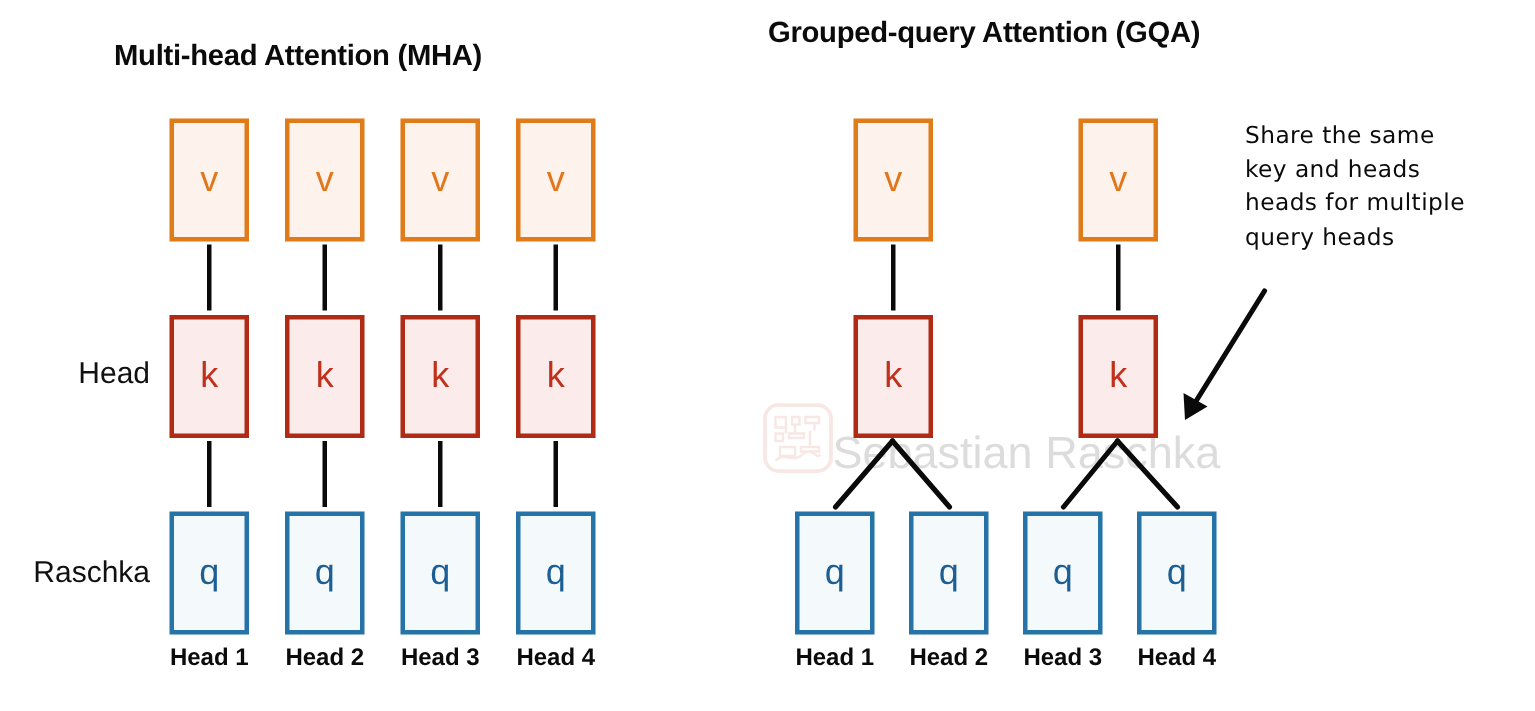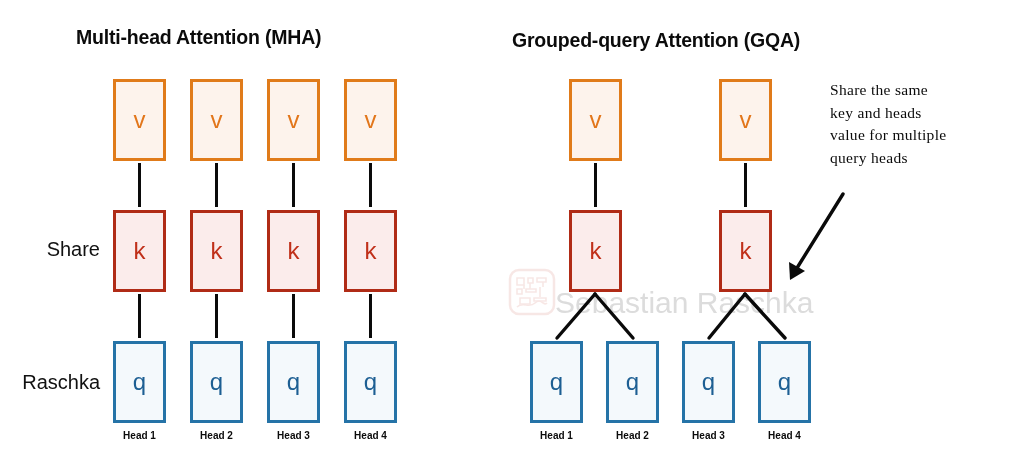--- a/index.html
+++ b/index.html
@@ -63,35 +63,35 @@
   }
   .connector {
     position: absolute;
     background: #0a0a0a;
     width: 3px;
   }
   .head-label {
     position: absolute;
     font-family: "Liberation Sans", sans-serif;
     font-weight: bold;
-    font-size: 10px;
+    font-size: 16px;
     color: #0b0b0b;
     text-align: center;
     white-space: nowrap;
   }
   .annotation {
     position: absolute;
     font-family: "DejaVu Sans", sans-serif;
     font-size: 15.5px;
     line-height: 22.5px;
     color: #0b0b0b;
     white-space: nowrap;
     letter-spacing: 0.3px;
   }
-  .annotation div { display: block; font-family: Liberation Serif, serif; }
+  .annotation div { display: block; }
   .wm-text {
     position: absolute;
     font-family: "Liberation Sans", sans-serif;
     font-size: 30px;
     color: #dcdcdc;
     white-space: nowrap;
     pointer-events: none;
     user-select: none;
   }
   .wm-logo {
@@ -126,23 +126,23 @@
         <path d="M9 39c6-6 12 2 18-4s9 4 12 0"></path>
         <path d="M16 17v4"></path>
           <path d="M22 15v6"></path>
           <path d="M35 14v5"></path>
       </g>
     </svg>
   </div>
   <div class="wm-text" style="left:555px; top:286px;">Sebastian Raschka</div>
 
   <div class="panel-title" style="left:76px; top:26px;">Multi-head Attention (MHA)</div>
-  <div class="panel-title" style="left:512px; top:11px;margin-top:18px;">Grouped-query Attention (GQA)</div>
-
-  <div class="row-label" style="left:0px; top:238px; width:100px;">Share</div>
+  <div class="panel-title" style="left:512px; top:11px;">Grouped-query Attention (GQA)</div>
+
+  <div class="row-label" style="left:0px; top:238px; width:100px;">Head</div>
   <div class="row-label" style="left:0px; top:371px; width:100px;">Raschka</div>
 
   <div class="cell cell-v" style="left:113px; top:79px; width:53px; height:82px;">v</div>
   <div class="cell cell-v" style="left:190px; top:79px; width:53px; height:82px;">v</div>
   <div class="cell cell-v" style="left:267px; top:79px; width:53px; height:82px;">v</div>
   <div class="cell cell-v" style="left:344px; top:79px; width:53px; height:82px;">v</div>
 
   <div class="connector" style="left:138px; top:163px; height:44px;"></div>
   <div class="connector" style="left:215px; top:163px; height:44px;"></div>
   <div class="connector" style="left:292px; top:163px; height:44px;"></div>
@@ -199,17 +199,17 @@
 
     <g>
       <line x1="843" y1="194" x2="797" y2="268" stroke="#0a0a0a" stroke-width="3.4" stroke-linecap="round"></line>
       <polygon points="790,280 789,262 805,271" fill="#0a0a0a"></polygon>
     </g>
   </svg>
 
   <div class="annotation" style="left:830px; top:79px;">
     <div>Share the same</div>
     <div>key and heads</div>
-    <div>value for multiple</div>
+    <div>heads for multiple</div>
     <div>query heads</div>
   </div>
 
 </div>
 
 </body></html>

